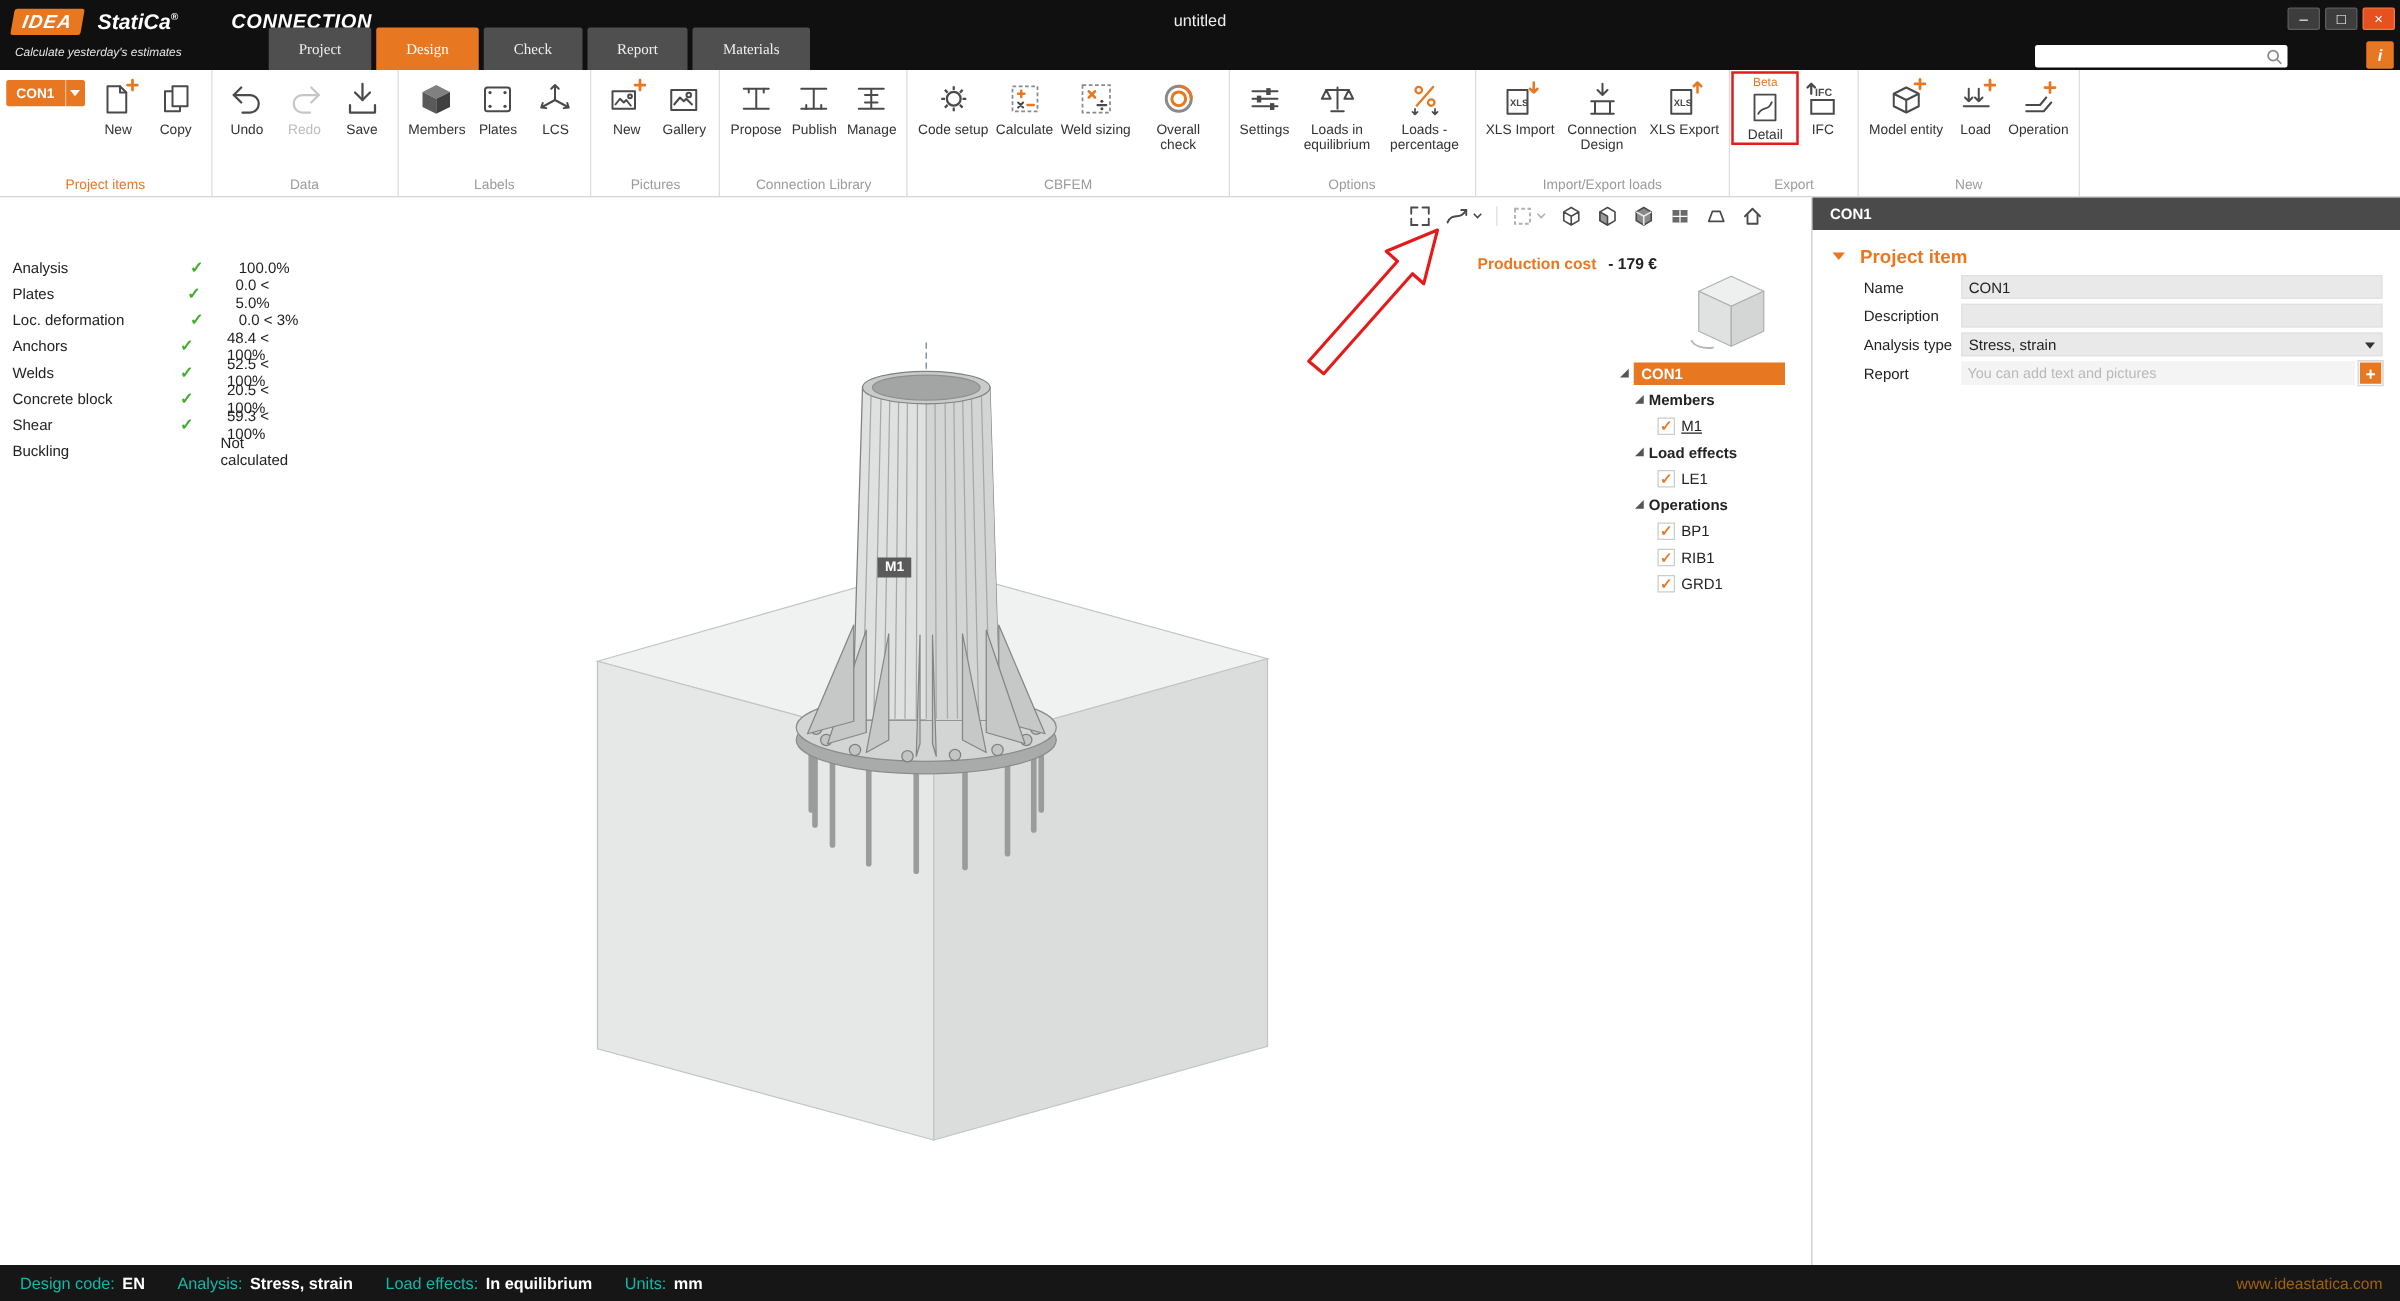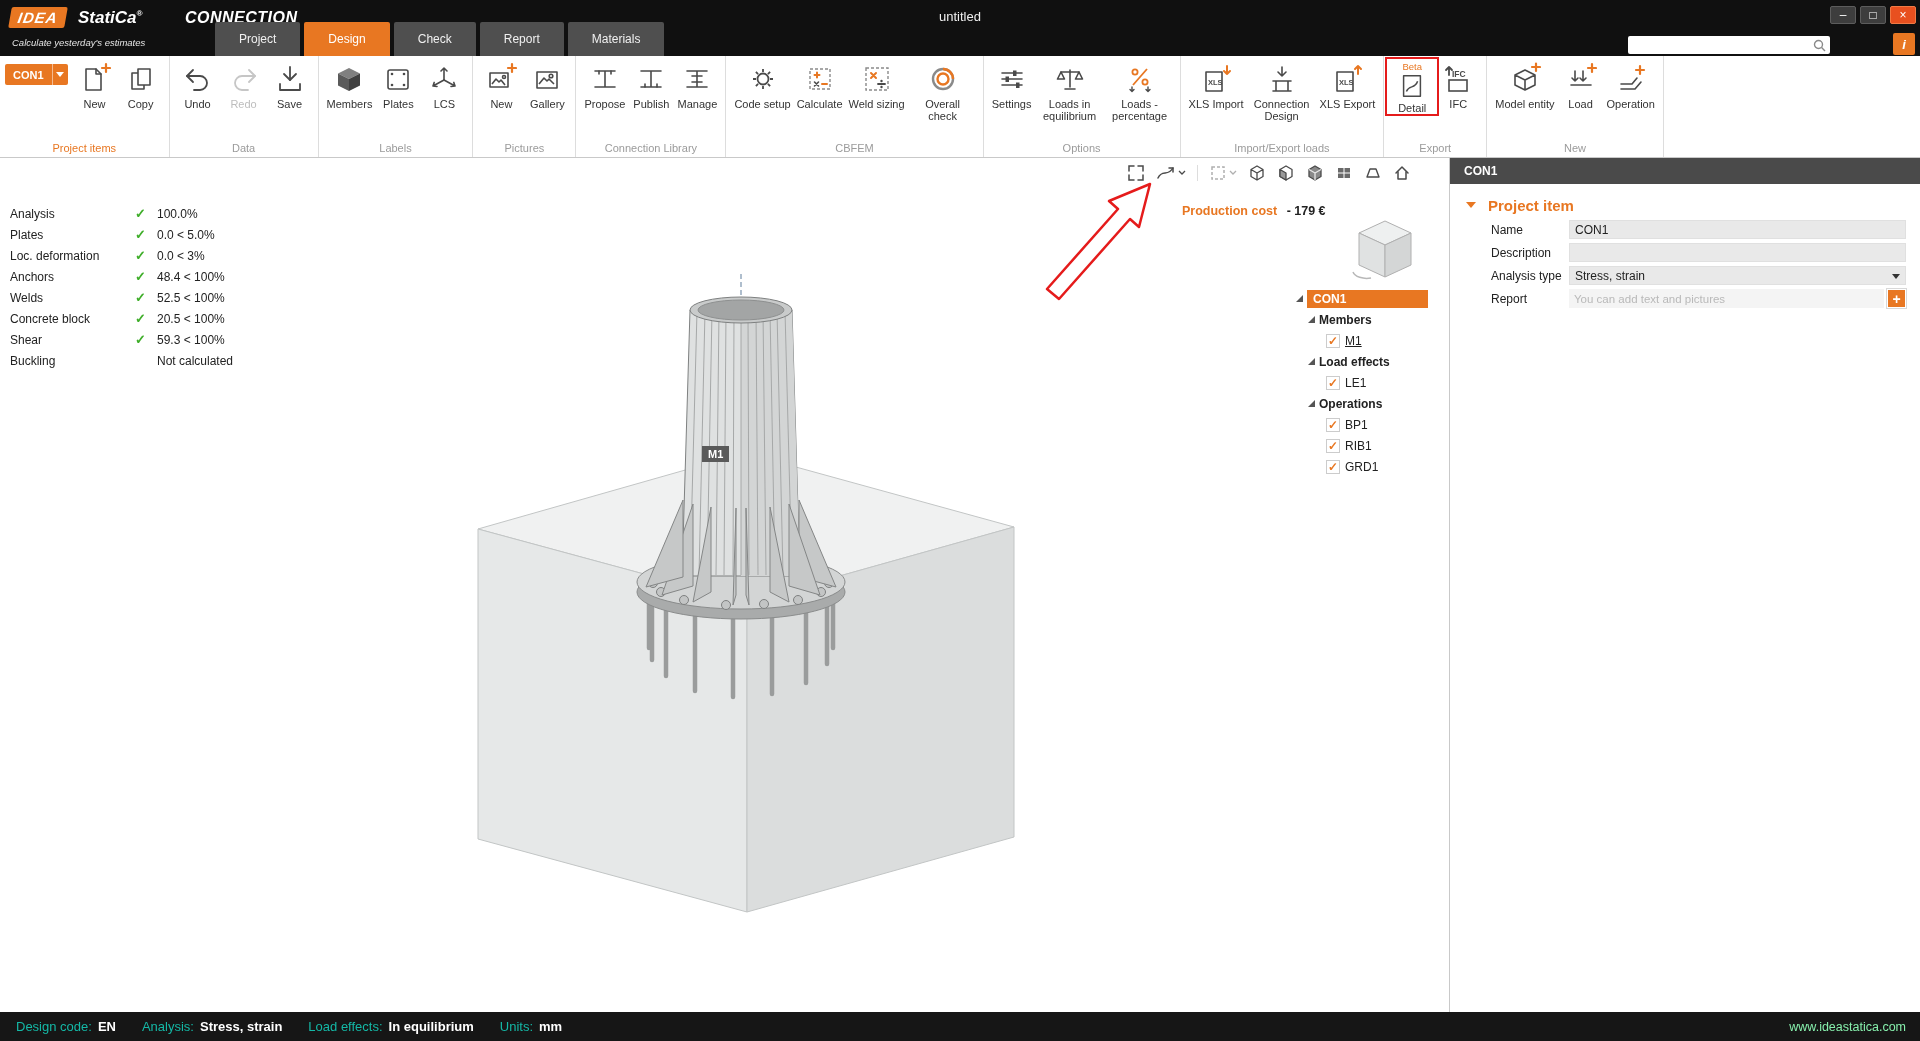--- a/index.html
+++ b/index.html
@@ -15,21 +15,21 @@
   .tagline { position:absolute; left:12px; top:37px; color:#e5e5e5; font-style:italic; font-size:9.5px; }
   .appname { position:absolute; left:185px; top:9px; color:#fff; font-style:italic; font-weight:bold; font-size:16px; letter-spacing:.5px; }
   .doc-title { position:absolute; left:0; right:0; top:9px; text-align:center; color:#efefef; font-size:13px; }
   .winbtns { position:absolute; right:4px; top:6px; display:flex; gap:4px; }
   .wbtn { width:26px; height:18px; display:flex; align-items:center; justify-content:center; color:#fff; font-size:12px; background:#3d3d3d; border:1px solid #5c5c5c; border-radius:2px; cursor:pointer; }
   .wbtn.close { background:#e8501f; border-color:#f07a45; }
   .search-box { position:absolute; right:90px; top:36px; width:202px; height:18px; background:#fff; border-radius:2px; display:flex; align-items:center; padding:0 4px; }
   .search-box input { flex:1; border:none; outline:none; font-size:11px; background:transparent; font-family:inherit; }
   .info-btn { position:absolute; right:5px; top:33px; width:22px; height:22px; background:#e87722; color:#fff; font-weight:bold; font-style:italic; font-size:13px; display:flex; align-items:center; justify-content:center; border-radius:2px; cursor:pointer; }
   .tabs { position:absolute; bottom:0; left:215px; display:flex; gap:4px; }
-  .tab { height:22px; padding:17px 24px; display:flex; align-items:center; background:#4f4f4f; color:#f0f0f0; font-size:12px; border-radius:2px 2px 0 0; cursor:pointer; white-space:nowrap; }
+  .tab { height:22px; padding:17px 24px; display:flex; align-items:center; background:#4f4f4f; color:#f0f0f0; font-size:12px; border-radius:2px 2px 0 0; cursor:pointer; white-space:nowrap;font-family:Liberation Serif, serif; }
   .tab.active { background:#e87722; color:#fff; }
 
   
   .ribbon { position:absolute; top:56px; left:0; width:1920px; height:102px; background:#fff; border-bottom:1px solid #c9c9c9; display:flex; }
   .rgroup { position:relative; border-right:1px solid #ddd; padding:4px 5px 18px 5px; display:flex; align-items:flex-start; }
   .rg-label { position:absolute; bottom:3px; left:0; right:0; text-align:center; font-size:11px; color:#9b9b9b; white-space:nowrap; }
   .rg-label.orange { color:#e87722; }
   .rbtn { display:flex; flex-direction:column; align-items:center; padding:2px 3px; min-width:46px; cursor:pointer; }
   .rlabel { font-size:11px; line-height:12px; color:#333; text-align:center; margin-top:2px; max-width:64px; }
   .rbtn.disabled .rlabel { color:#bdbdbd; }
@@ -42,21 +42,21 @@
   .red-box { position:absolute; top:-3px; left:-4px; right:-4px; bottom:0px; border:2px solid #e51b1b; pointer-events:none; }
   .beta { font-size:9.5px; color:#e87722; line-height:10px; }
 
   
   .viewport { position:absolute; top:158px; left:0; width:1449px; height:854px; background:#fff; overflow:hidden; }
   .scene { position:absolute; top:0; left:0; }
   .props { position:absolute; top:158px; left:1449px; width:471px; height:854px; background:#fff; border-left:1px solid #c9c9c9; }
 
   
   .analysis { position:absolute; top:45px; left:10px; width:235px; font-size:12px; }
-  .arow { display:flex; align-items:center; height:21px; }
+  .arow { display:flex; align-items:center; height:21px;gap:17px; }
   .aname { width:125px; color:#222; }
   .acheck { width:22px; color:#3fae2a; font-weight:bold; font-size:13px; }
   .avalue { color:#222; }
 
   .prodcost { position:absolute; top:46px; left:1182px; font-size:12.5px; white-space:nowrap; }
   .pc-label { color:#e87722; font-weight:bold; }
   .pc-value { color:#222; font-weight:bold; margin-left:6px; }
 
   .vtools { position:absolute; top:6px; left:1127px; display:flex; align-items:center; gap:11px; }
   .vtool { display:flex; align-items:center; gap:2px; cursor:pointer; }
@@ -89,21 +89,21 @@
   .report-ctl { display:flex; align-items:center; gap:3px; }
   .report-ph { flex:1; height:19px; background:#f4f4f4; font-size:11.5px; color:#b9b9b9; display:flex; align-items:center; padding:0 5px; }
   .plus-btn { width:19px; height:19px; background:#e87722; color:#fff; font-weight:bold; font-size:14px; display:flex; align-items:center; justify-content:center; cursor:pointer; border:1px solid #fff; outline:1px solid #d8d8d8; }
 
   
   .status { position:absolute; bottom:0; left:0; width:1920px; height:29px; background:#161616; display:flex; align-items:center; font-size:13px; }
   .sgroup { display:flex; gap:6px; margin-left:26px; white-space:nowrap; }
   .sgroup.first { margin-left:16px; }
   .slabel { color:#14b8a6; }
   .svalue { color:#fff; font-weight:bold; }
-  .site { margin-left:auto; margin-right:14px; color:#86efac; font-size:12.5px; cursor:pointer; }
+  .site { margin-left:auto; margin-right:14px; color:#a16207; font-size:12.5px; cursor:pointer; }
 </style>
 </head>
 <body>
 
 <div class="app">
 
   <div class="header">
     <div class="logo-box">IDEA</div>
     <div class="logo-statica"><span>StatiCa</span><sup>®</sup></div>
     <div class="tagline">Calculate yesterday's estimates</div>

